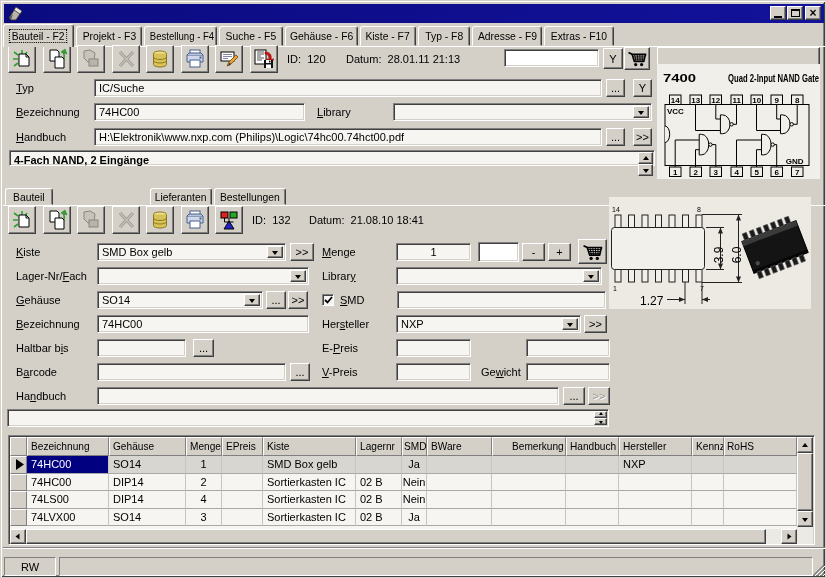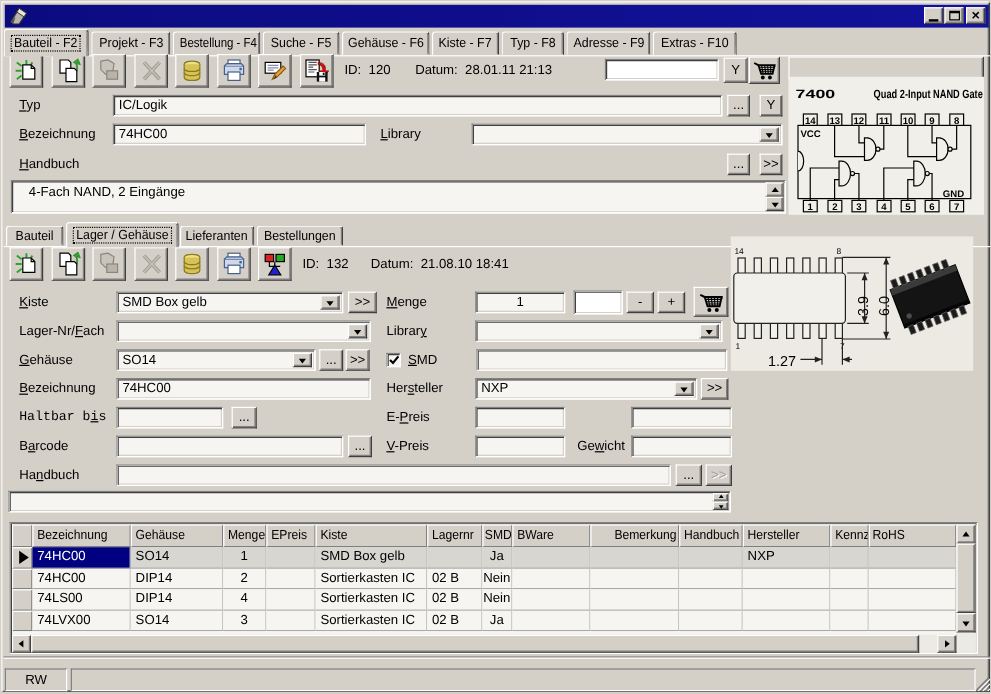--- a/index.html
+++ b/index.html
@@ -215,47 +215,47 @@
   <path d="M104.5 70.3 v20.6 h2.2 a7.4 10.3 0 0 0 0 -20.6 z" fill="#F1EFE9"></path>
           <circle cx="115.7" cy="80.6" r="1.7" fill="#F1EFE9"></circle>
   <path d="M117.4 80.6 h2.3 v22.4"></path>
   <path d="M99.5 103 v-17.3 h5"></path>
   <path d="M79.5 103 v-27 h25"></path>
  </g>
 </svg>
 </div>
 
 <div class="a lbl" style="left:15px;top:81px;"><u>T</u>yp</div>
-<div class="a sunk txt" style="left:93px;top:78px;width:508px;height:18px;">IC/Logik</div>
+<div class="a sunk txt" style="left:93px;top:78px;width:508px;height:18px;">IC/Suche</div>
 <div class="a btn cen" style="left:605px;top:78px;width:19px;height:18px;">...</div>
 <div class="a btn cen" style="left:632px;top:78px;width:19px;height:18px;">Y</div>
 
 <div class="a lbl" style="left:15px;top:105px;"><u>B</u>ezeichnung</div>
 <div class="a sunk txt" style="left:93px;top:102px;width:211px;height:18px;">74HC00</div>
 <div class="a lbl" style="left:316px;top:105px;"><u>L</u>ibrary</div>
 <div class="a sunk" style="left:392px;top:102px;width:259px;height:18px;">
       <div class="combo-arrow">
         <div class="dn"></div>
       </div>
     </div>
 
 <div class="a lbl" style="left:15px;top:130px;"><u>H</u>andbuch</div>
+<div class="a sunk txt" style="left:93px;top:127px;width:508px;height:18px;">H:\Elektronik\www.nxp.com (Philips)\Logic\74hc00.74hct00.pdf</div>
 <div class="a btn cen" style="left:605px;top:127px;width:19px;height:18px;">...</div>
 <div class="a btn cen" style="left:632px;top:127px;width:19px;height:18px;">&gt;&gt;</div>
 
-<div class="a sunk" style="left:8px;top:149px;width:646px;height:28px;padding:3px 0 0 14px;">4-Fach NAND, 2 Eingänge</div>
+<div class="a sunk" style="left:8px;top:149px;width:646px;height:16px;padding:3px 0 0 4px;font-weight:bold;">4-Fach NAND, 2 Eingänge</div>
 <div class="a btn cen" style="left:637px;top:151px;width:15px;height:12px;">
       <div class="up"></div>
     </div>
 <div class="a btn cen" style="left:637px;top:163px;width:15px;height:12px;">
       <div class="dn"></div>
     </div>
 
 <div class="tab" style="left:4px;top:187px;width:48px;height:17px;padding-top:2px;"><i>Bauteil</i></div>
-<div class="tab" style="left:54px;top:184px;width:94px;height:21px;z-index:3;border-bottom:none;padding-top:4px;"><span style="outline:1px dotted #000;padding:0 2px;">Lager / Gehäuse</span></div>
 <div class="tab" style="left:149px;top:187px;width:62px;height:17px;padding-top:2px;"><i>Lieferanten</i></div>
 <div class="tab" style="left:213px;top:187px;width:72px;height:17px;padding-top:2px;"><i>Bestellungen</i></div>
 <div class="a" style="left:2px;top:204px;width:822px;height:1px;background:#fff;"></div>
 
 <div id="tb2">
       <div class="a btn cen" style="left: 7px; top: 205px; width: 28px; height: 28px;">
         <svg width="22" height="22" viewBox="0 0 22 22">
           <g stroke="#2da32d" stroke-width="1.6">
             <path d="M3 4 l4 3 M2 11 h5 M3 18 l4 -3 M11 2 v4 M16 4 l-2 3"></path>
           </g>
@@ -398,21 +398,21 @@
 <div class="a lbl" style="left:15px;top:293px;"><u>G</u>ehäuse</div>
 <div class="a sunk txt" style="left:96px;top:290px;width:166px;height:18px;">SO14<div class="combo-arrow">
         <div class="dn"></div>
       </div></div>
 <div class="a btn cen" style="left:265px;top:290px;width:20px;height:18px;">...</div>
 <div class="a btn cen" style="left:287px;top:290px;width:20px;height:18px;">&gt;&gt;</div>
 
 <div class="a lbl" style="left:15px;top:317px;"><u>B</u>ezeichnung</div>
 <div class="a sunk txt" style="left:96px;top:314px;width:212px;height:18px;">74HC00</div>
 
-<div class="a lbl" style="left:15px;top:341px;font-family:Liberation Mono, monospace;">Haltbar b<u>i</u>s</div>
+<div class="a lbl" style="left:15px;top:341px;">Haltbar b<u>i</u>s</div>
 <div class="a sunk" style="left:96px;top:338px;width:89px;height:18px;"></div>
 <div class="a btn cen" style="left:192px;top:338px;width:21px;height:18px;">...</div>
 
 <div class="a lbl" style="left:15px;top:365px;">B<u>a</u>rcode</div>
 <div class="a sunk" style="left:96px;top:362px;width:189px;height:18px;"></div>
 <div class="a btn cen" style="left:289px;top:362px;width:20px;height:18px;">...</div>
 
 <div class="a lbl" style="left:15px;top:389px;">Ha<u>n</u>dbuch</div>
 <div class="a sunk" style="left:96px;top:386px;width:462px;height:18px;"></div>
 <div class="a btn cen" style="left:562px;top:386px;width:22px;height:18px;">...</div>

